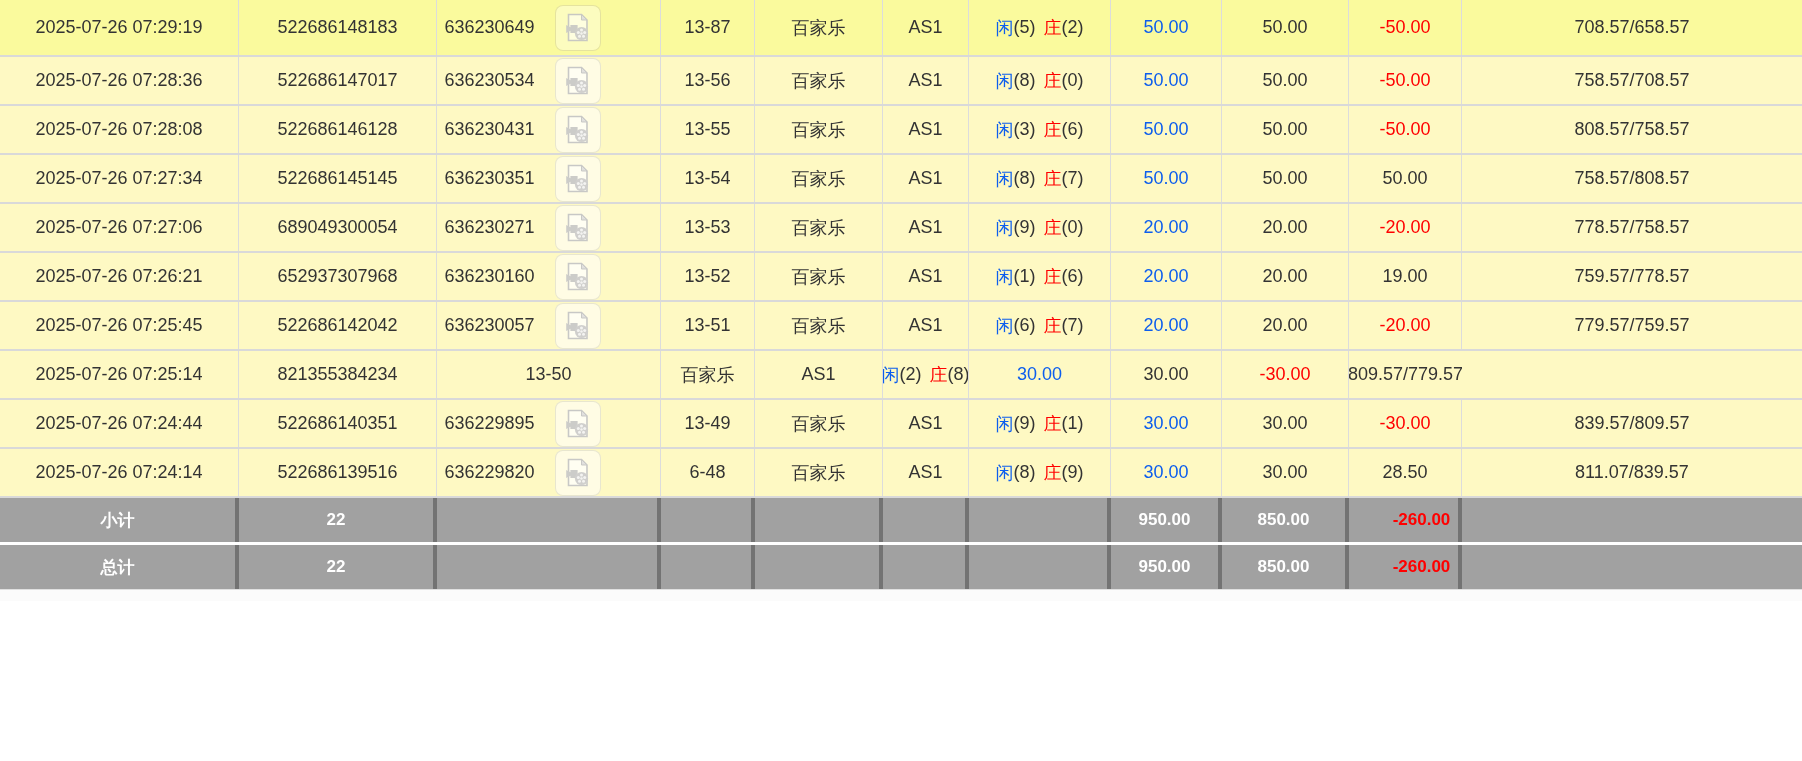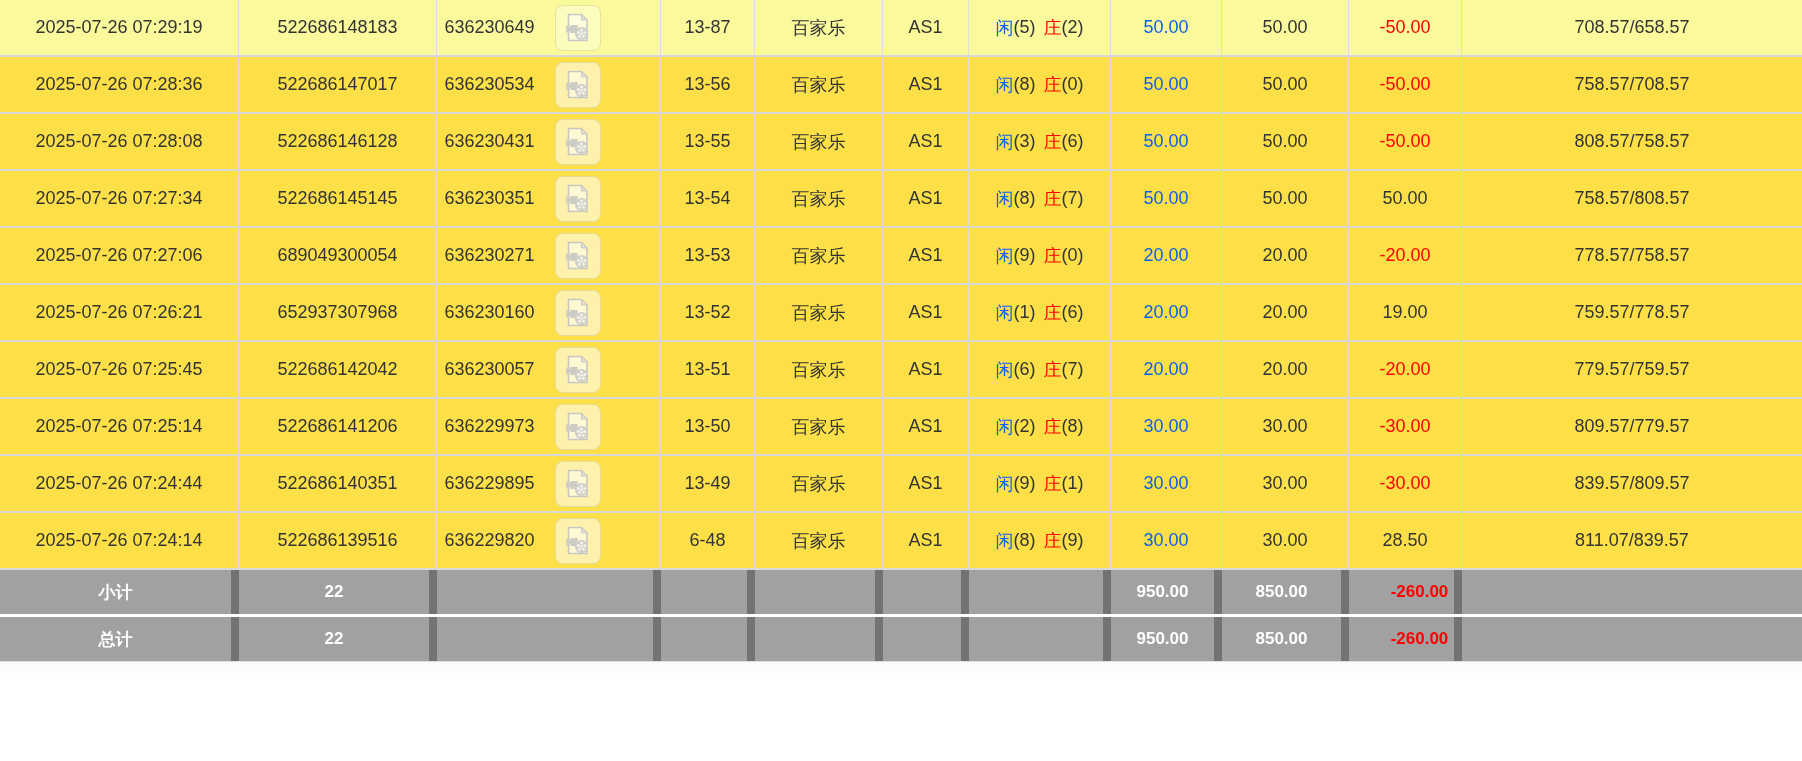--- a/index.html
+++ b/index.html
@@ -14,21 +14,21 @@
   }
   *{box-sizing:border-box;}
   html,body{margin:0;padding:0;}
   body{
     width:1802px;height:761px;overflow:hidden;background:#ffffff;
     font-family:"Liberation Sans","DejaVu Sans",sans-serif;color:var(--text);
   }
   .table{width:1802px;}
   .row{
     display:grid;grid-template-columns:var(--cols);
-    height:57px;background:#fde047;border-bottom:2px solid var(--border);
+    height:49px;background:#fef9c3;border-bottom:2px solid var(--border);
   }
   .row.hl{background:var(--highlight-row-bg);height:57px;}
   .cell{
     display:flex;align-items:center;justify-content:center;
     border-right:1px solid var(--vborder);
     font-size:18px;color:var(--text);white-space:nowrap;overflow:hidden;
   }
   .cell:last-child{border-right:none;}
   .c-gameid{gap:20px;padding-right:52px;}
   .blue{color:var(--link-blue);}
@@ -41,21 +41,21 @@
     background:rgba(255,255,255,0.55);
     display:flex;align-items:center;justify-content:center;cursor:pointer;
   }
   .row.hl .video-btn{background:rgba(255,255,255,0.35);border-color:rgba(150,140,40,0.22);}
   .vicon{display:flex;opacity:0.9;}
   
   .sum-row{
     background:var(--summary-bg);height:44px;border-bottom:none;
   }
   .sum-row .cell{
-    border-right:8px solid #737373;color:#ffffff;
+    border-right:4px solid #737373;color:#ffffff;
     font-weight:bold;font-size:17px;
   }
   .sum-row .cell:last-child{border-right:none;}
   .sum-row .cell.win.neg{color:var(--loss-red);margin-left:36px;}
   .sum-gap{height:3px;background:#ffffff;}
   .page-bottom{height:12px;background:#fbfbfb;border-top:1px solid #e0e0e0;}
 </style>
 </head>
 <body>
 
@@ -308,40 +308,21 @@
           <span class="red res-banker">庄</span>
           <span>(7)</span>
     </div>
     <div class="cell blue">20.00</div>
     <div class="cell">20.00</div>
     <div class="cell win neg">-20.00</div>
     <div class="cell">779.57/759.57</div>
   </div>
       <div class="row">
     <div class="cell">2025-07-26 07:25:14</div>
-    <div class="cell">522686141206</div>
-    <div class="cell c-gameid">
-      <span>636229973</span>
-      <button type="button" class="video-btn">
-        <span class="vicon">
-          <svg width="31" height="31" viewBox="0 0 31 31" aria-hidden="true">
-            <path d="M6.5 2.5 h13 l5.5 5.5 v20.5 h-18.5 z" fill="#ffffff" fill-opacity="0.55" stroke="#c3c3c3" stroke-width="1.6"></path>
-            <path d="M19.5 2.5 v5.5 h5.5 z" fill="#dedede" stroke="#c3c3c3" stroke-width="1"></path>
-            <path d="M4.2 13 l4.2 2.3 v-2.3 h7.2 v8 h-7.2 v-2.3 l-4.2 2.3 z" fill="#c7c7c7"></path>
-            <circle cx="19.5" cy="21.5" r="6.6" fill="#cbcbcb"></circle>
-            <circle cx="19.5" cy="21.5" r="1.3" fill="#f3f3f3"></circle>
-            <circle cx="19.5" cy="18.1" r="1.5" fill="#f3f3f3"></circle>
-            <circle cx="22.7" cy="20.4" r="1.5" fill="#f3f3f3"></circle>
-            <circle cx="21.5" cy="24.2" r="1.5" fill="#f3f3f3"></circle>
-            <circle cx="17.5" cy="24.2" r="1.5" fill="#f3f3f3"></circle>
-            <circle cx="16.3" cy="20.4" r="1.5" fill="#f3f3f3"></circle>
-          </svg>
-        </span>
-      </button>
-    </div>
+    <div class="cell">821355384234</div>
     <div class="cell">13-50</div>
     <div class="cell">百家乐</div>
     <div class="cell">AS1</div>
     <div class="cell">
       <span class="blue">闲</span>
           <span>(2)</span>
           <span class="red res-banker">庄</span>
           <span>(8)</span>
     </div>
     <div class="cell blue">30.00</div>

